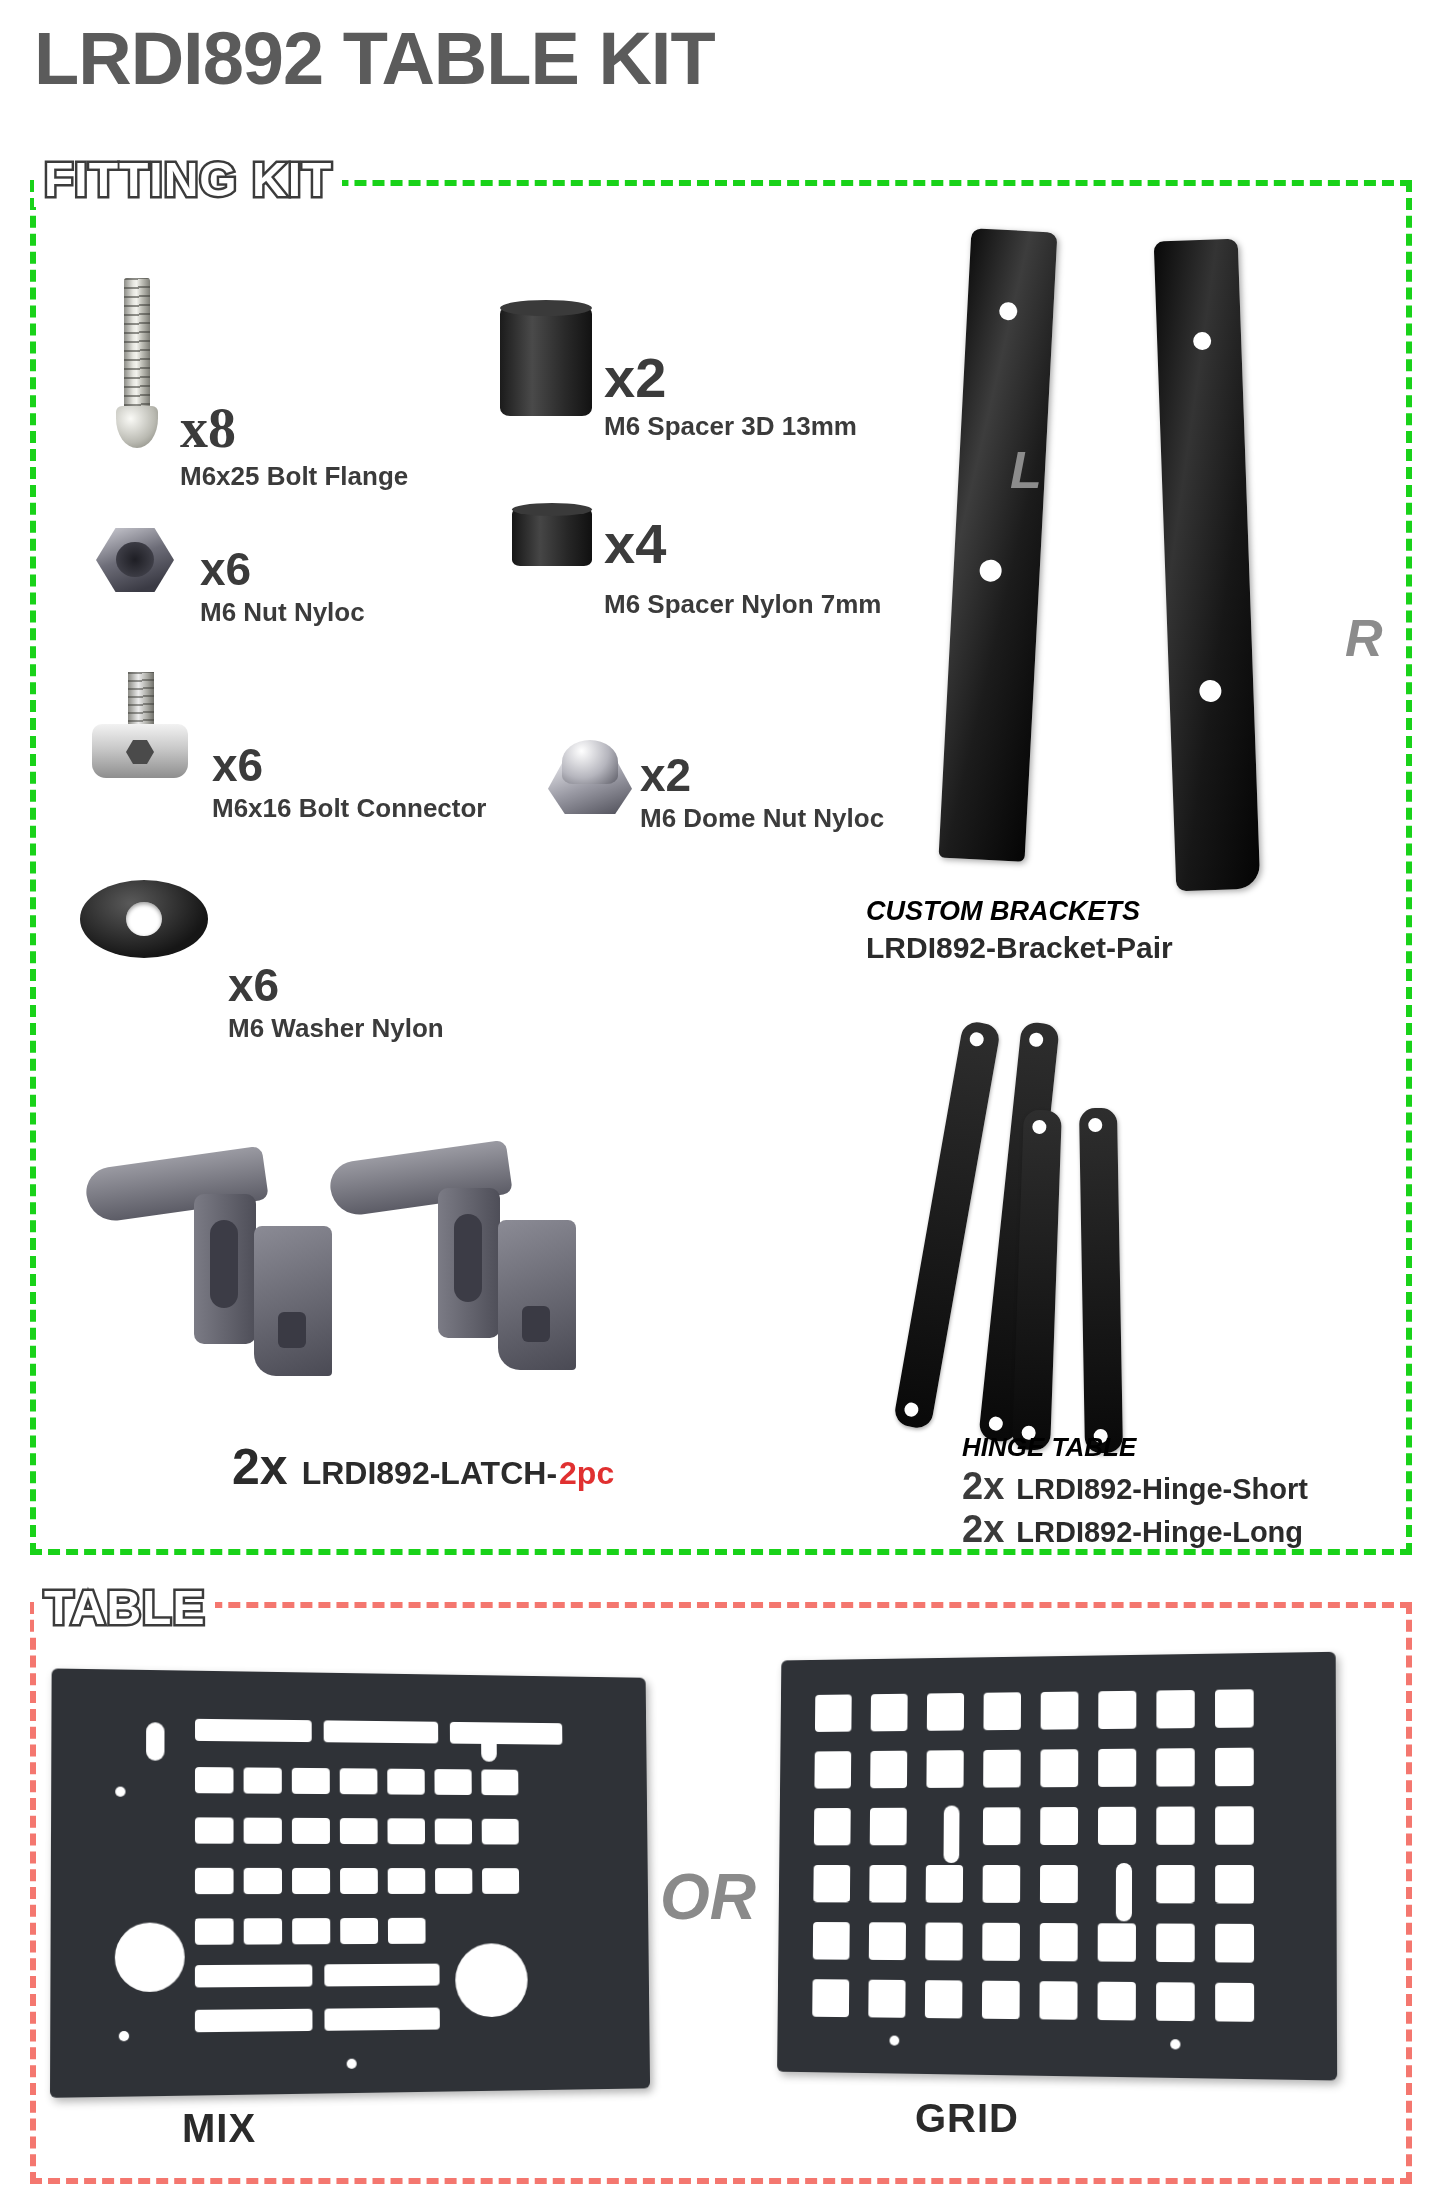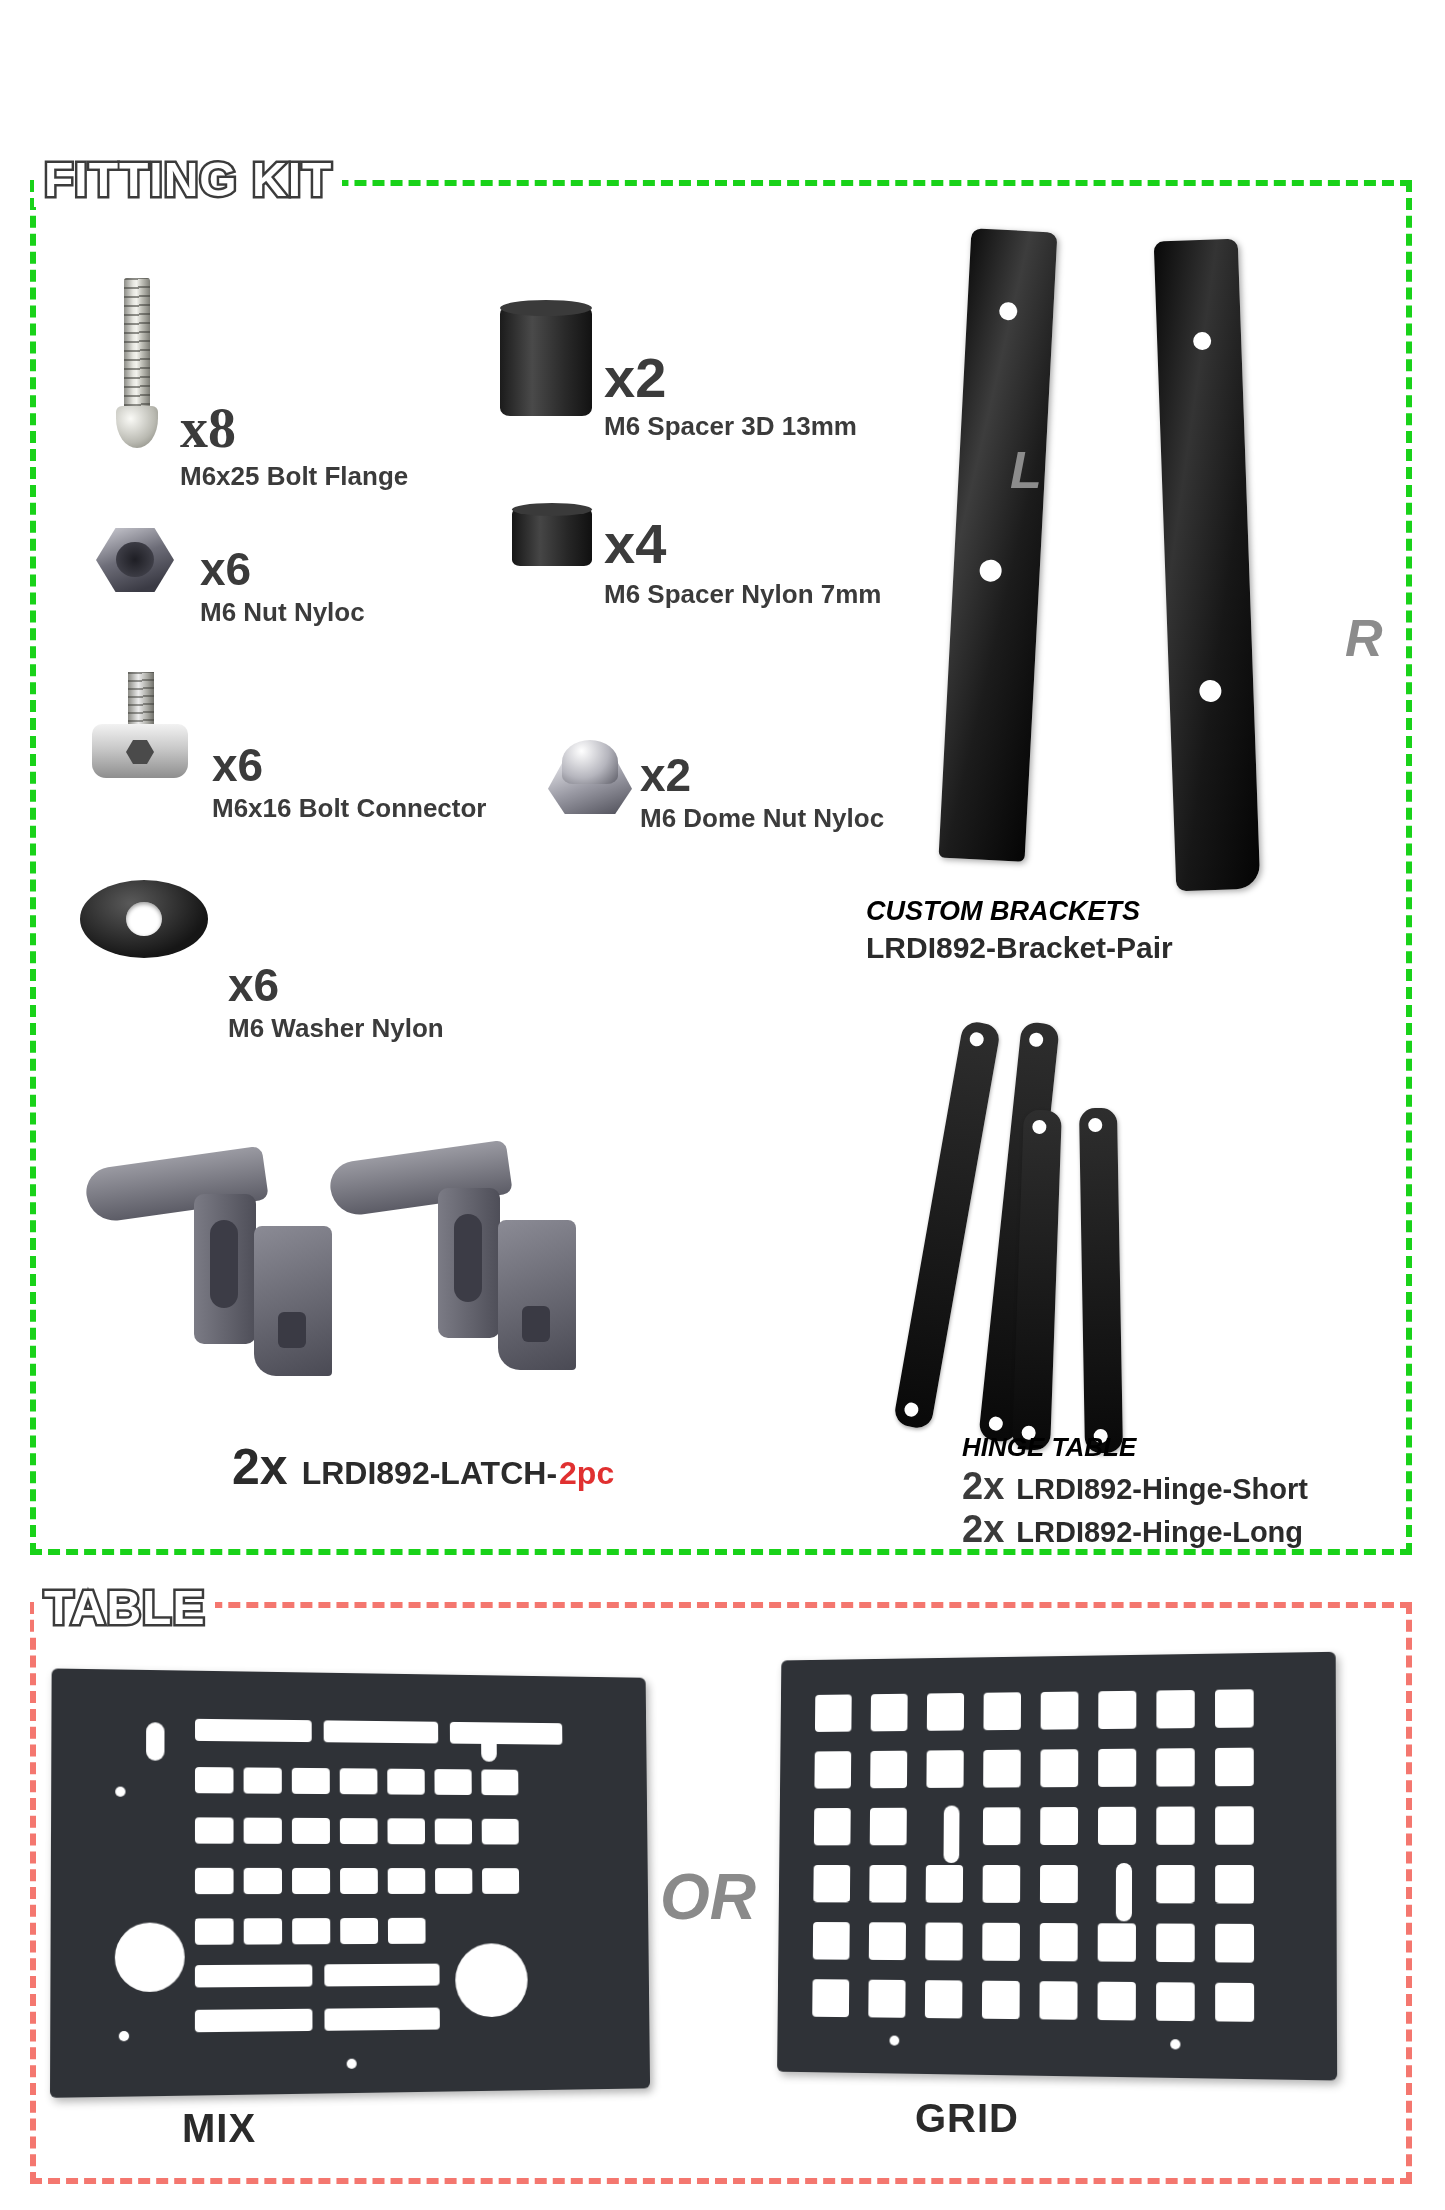--- a/index.html
+++ b/index.html
@@ -255,20 +255,21 @@
   }
 
   
   .caption-block{position:absolute;}
   .cap-italic{font-style:italic;font-weight:bold;color:#000000;}
 </style>
 </head>
 <body>
 
 <div class="header">
+  <div class="header-title">LRDI892 TABLE KIT</div>
 </div>
 
 <div class="panel-label fit-label">FITTING KIT</div>
 <div class="fitting-panel"></div>
 
 <div class="bolt-flange">
   <div class="shank"></div>
     <div class="threads"></div>
     <div class="head"></div>
 </div>
@@ -304,21 +305,21 @@
 
 <div class="spacer13"></div>
 <div class="item" style="left:604px;top:350px;">
   <div class="qty" style="font-size:56px;">x2</div>
   <div class="desc" style="margin-top:6px;">M6 Spacer 3D 13mm</div>
 </div>
 
 <div class="spacer7"></div>
 <div class="item" style="left:604px;top:516px;">
   <div class="qty" style="font-size:56px;">x4</div>
-  <div class="desc" style="margin-top:8px;">M6 Spacer Nylon 7mm</div>
+  <div class="desc" style="margin-top:18px;">M6 Spacer Nylon 7mm</div>
 </div>
 
 <div class="dome-nut">
   <div class="dn-body"></div>
     <div class="dn-dome"></div>
 </div>
 <div class="item" style="left:640px;top:752px;">
   <div class="qty">x2</div>
   <div class="desc" style="margin-top:6px;">M6 Dome Nut Nyloc</div>
 </div>

